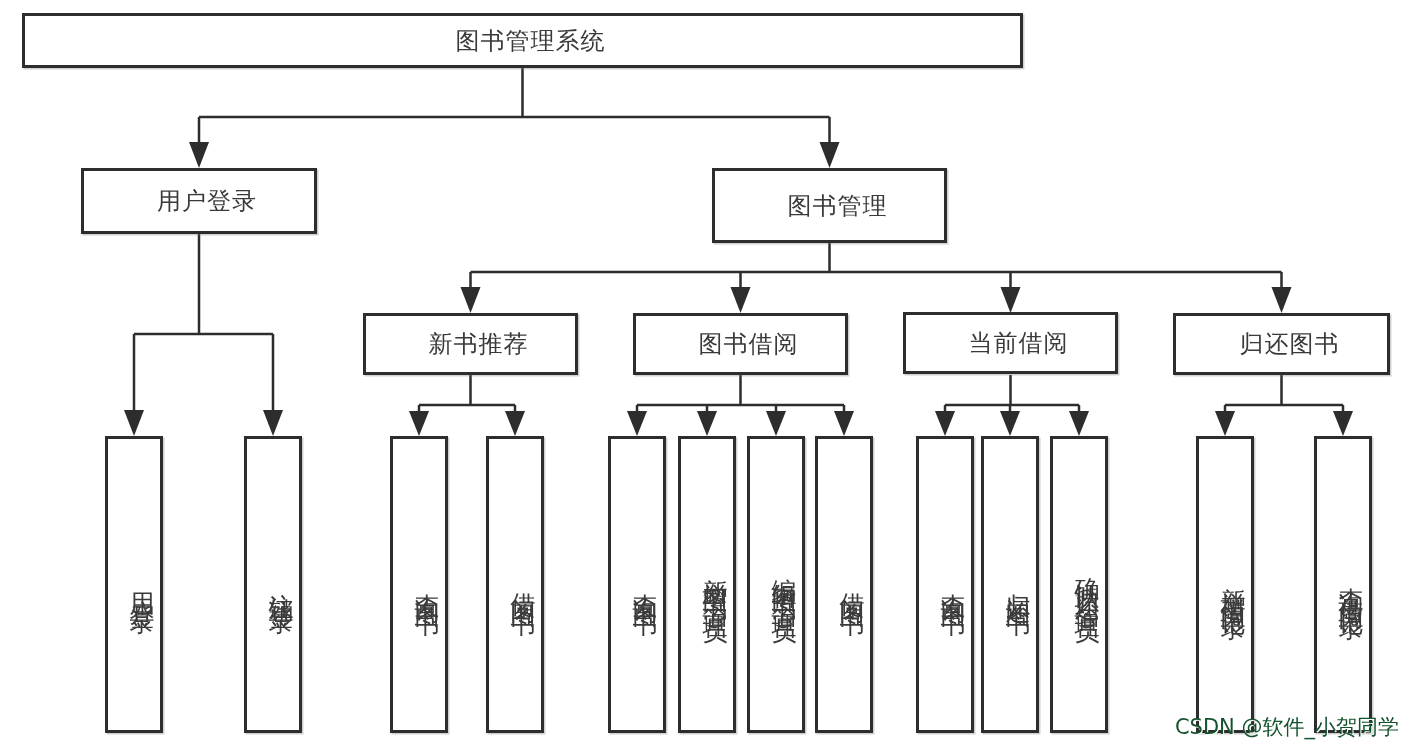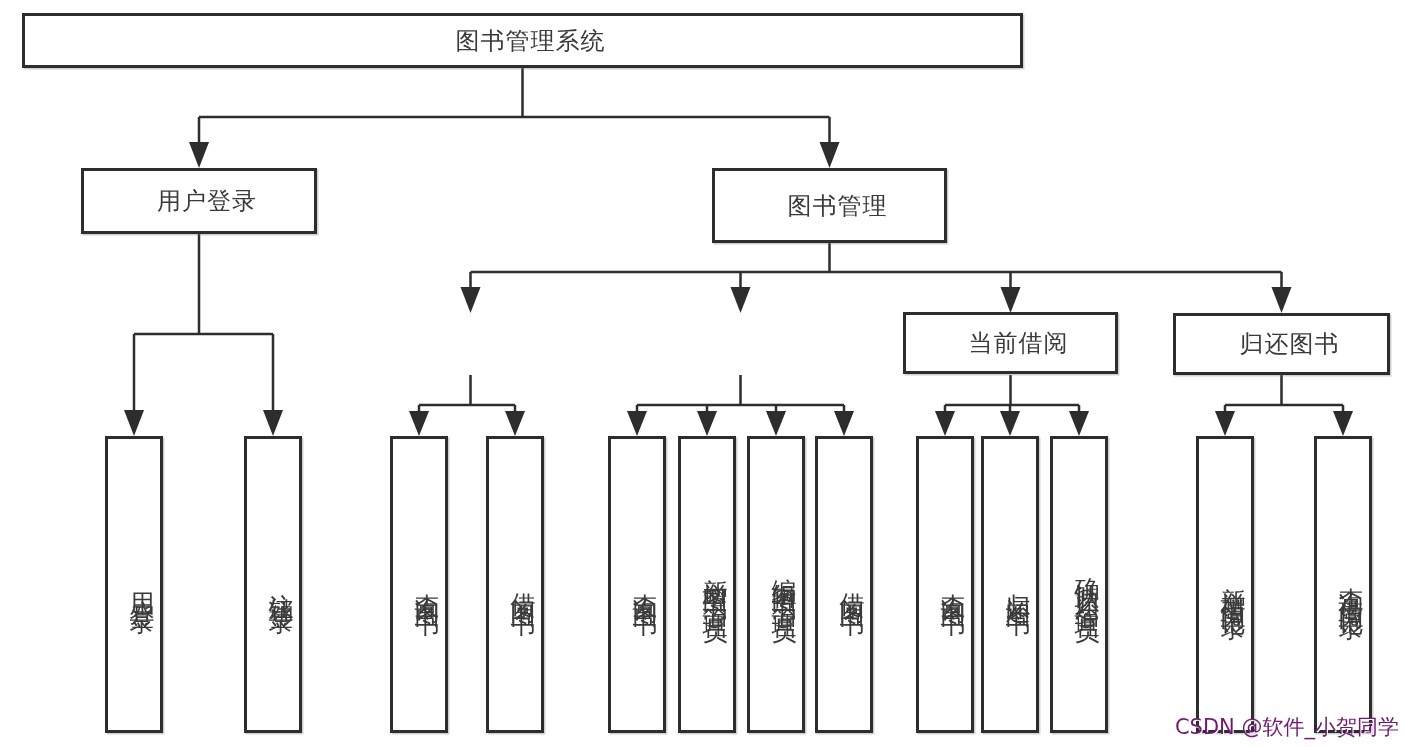--- a/index.html
+++ b/index.html
@@ -33,21 +33,21 @@
     text-orientation:mixed;
     font-size:25px;
     line-height:1;
     letter-spacing:6px;
   }
   .watermark{
     position:absolute;
     right:6px;
     bottom:6px;
     font-size:21px;
-    color:#701a75;
+    color:#14532d;
     text-shadow:1px 1px 0 #ffffff;
     white-space:nowrap;
   }
 </style>
 </head>
 <body>
 
 <div id="canvas">
 
   <svg id="connectors" viewBox="0 0 1405 747" xmlns="http://www.w3.org/2000/svg">
@@ -94,20 +94,26 @@
     <span class="hlabel">图书管理系统</span>
   </div>
 
   <div class="box" style="left:81px;top:168px;width:236px;height:66px">
     <span class="hlabel">用户登录</span>
   </div>
   <div class="box" style="left:712px;top:168px;width:235px;height:75px">
     <span class="hlabel">图书管理</span>
   </div>
 
+  <div class="box" style="left:363px;top:313px;width:215px;height:62px">
+    <span class="hlabel">新书推荐</span>
+  </div>
+  <div class="box" style="left:633px;top:313px;width:215px;height:62px">
+    <span class="hlabel">图书借阅</span>
+  </div>
   <div class="box" style="left:903px;top:312px;width:215px;height:62px">
     <span class="hlabel">当前借阅</span>
   </div>
   <div class="box" style="left:1173px;top:313px;width:217px;height:62px">
     <span class="hlabel">归还图书</span>
   </div>
 
   <div class="box" style="left:105px;top:436px;width:58px;height:297px">
     <span class="vlabel">用户登录</span>
   </div>

